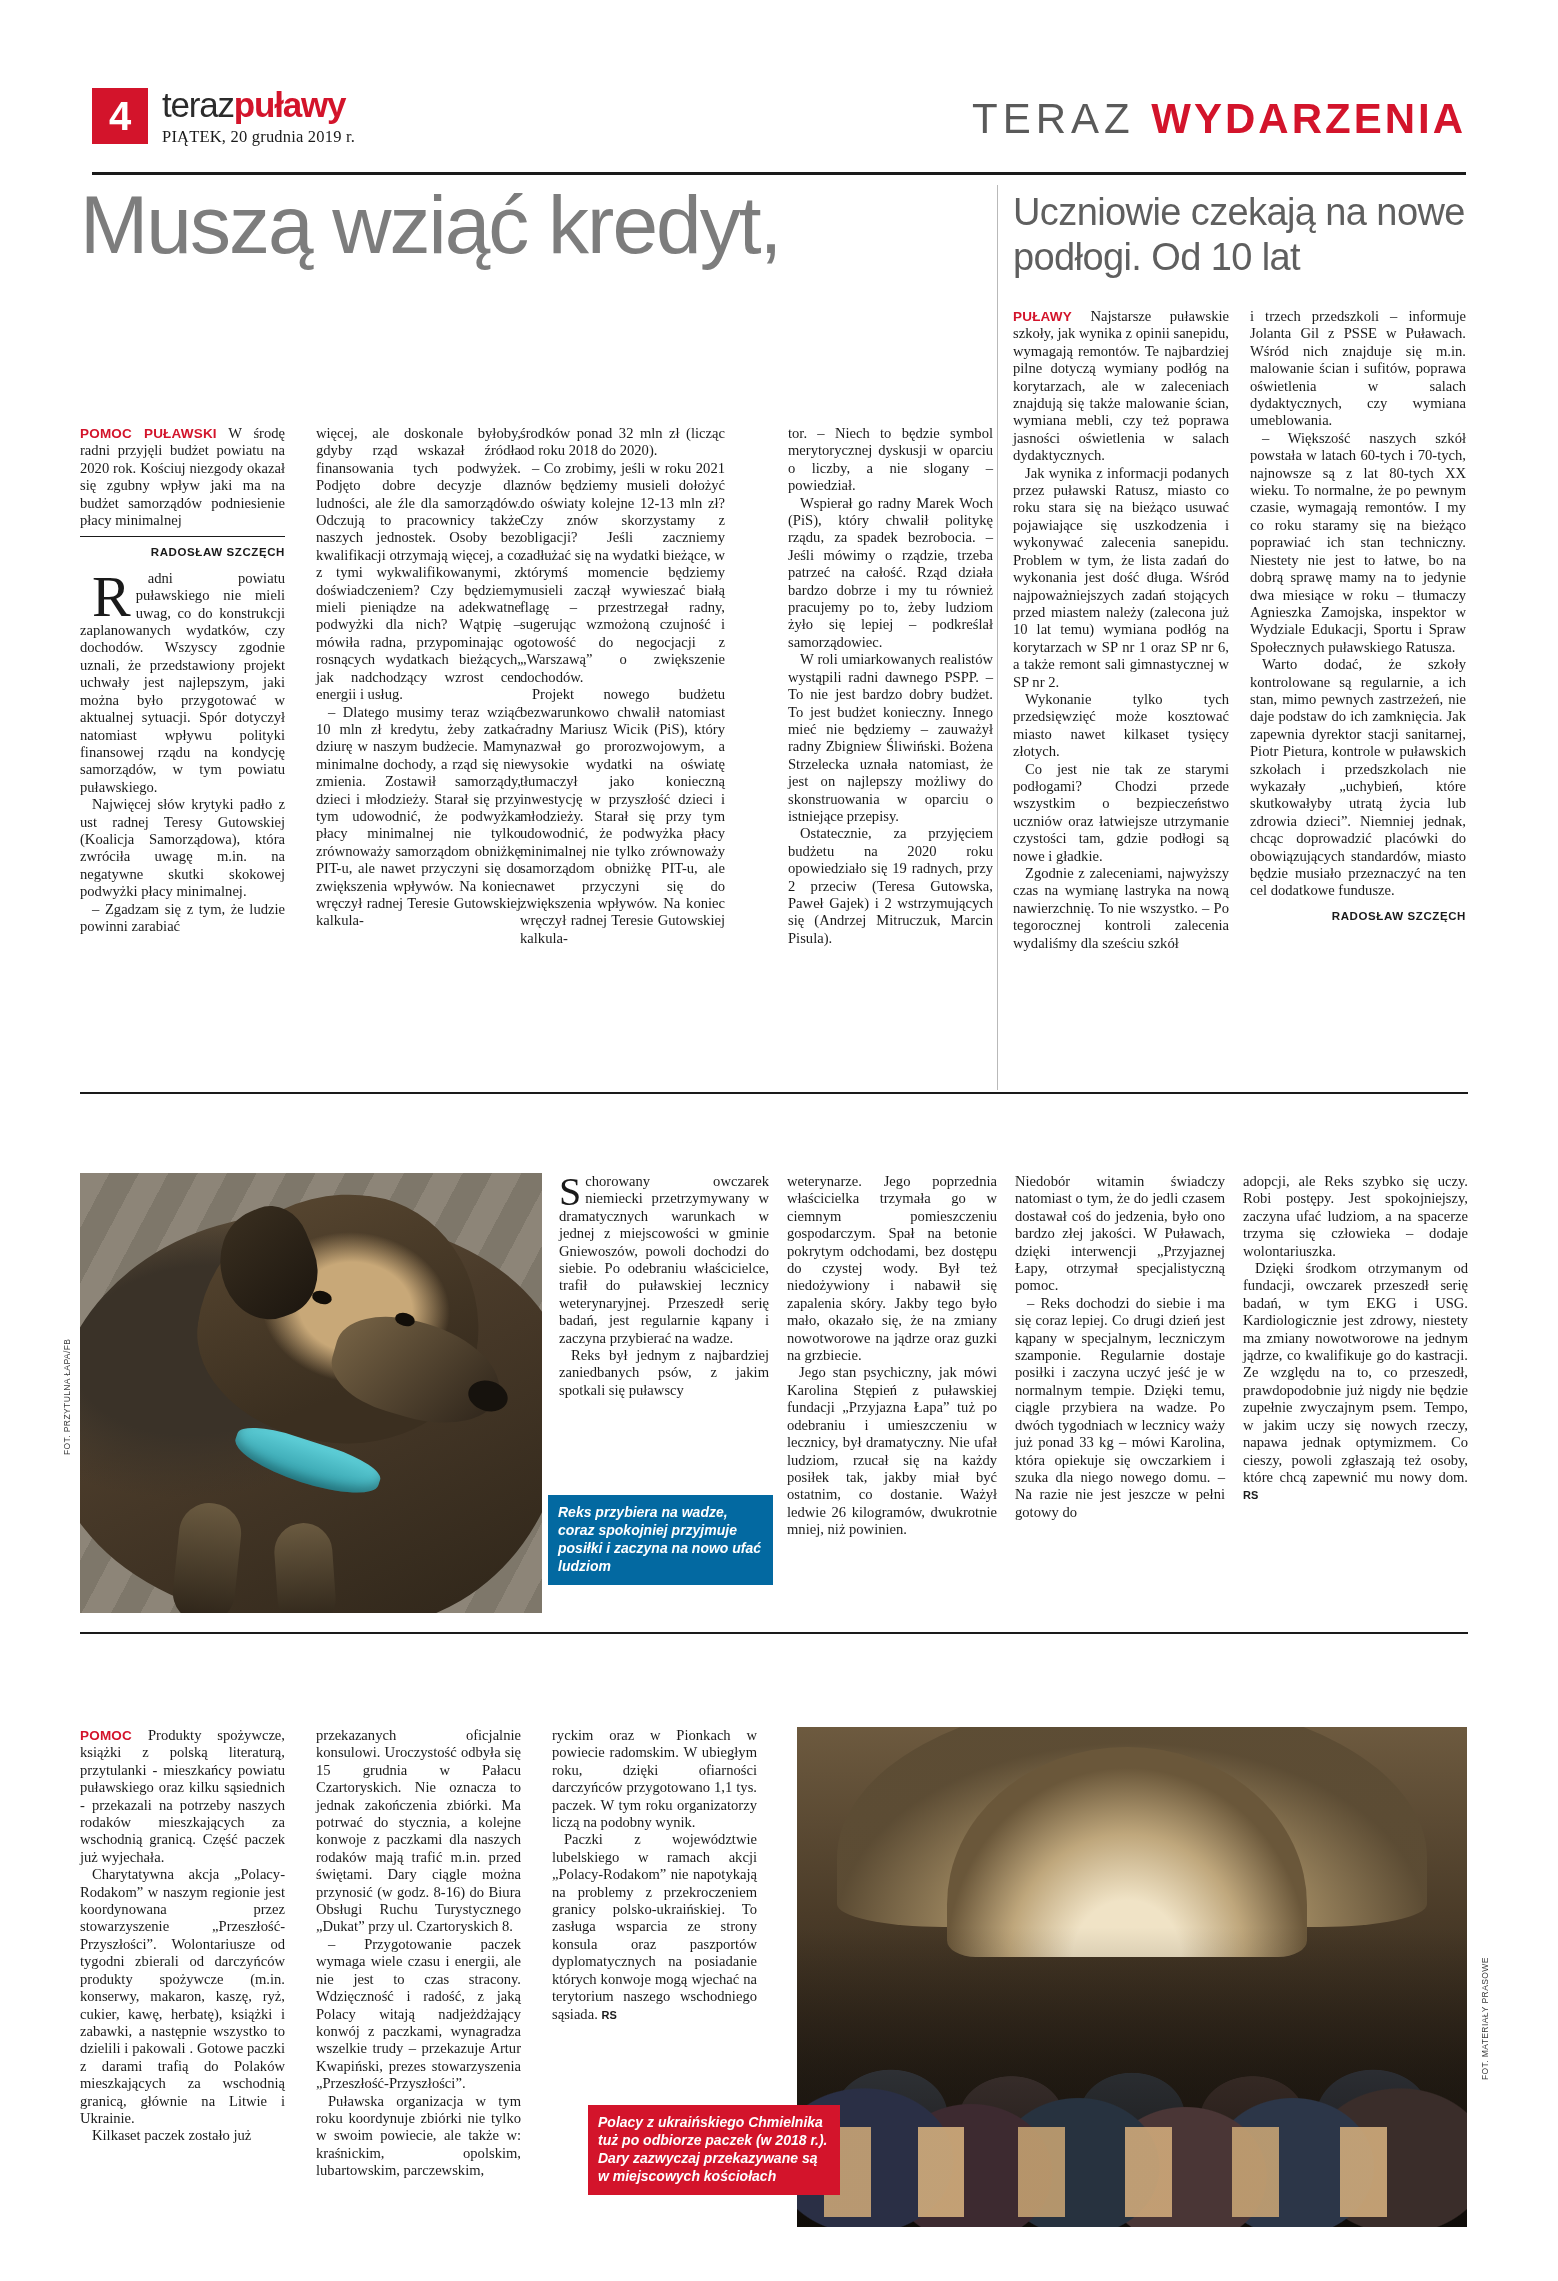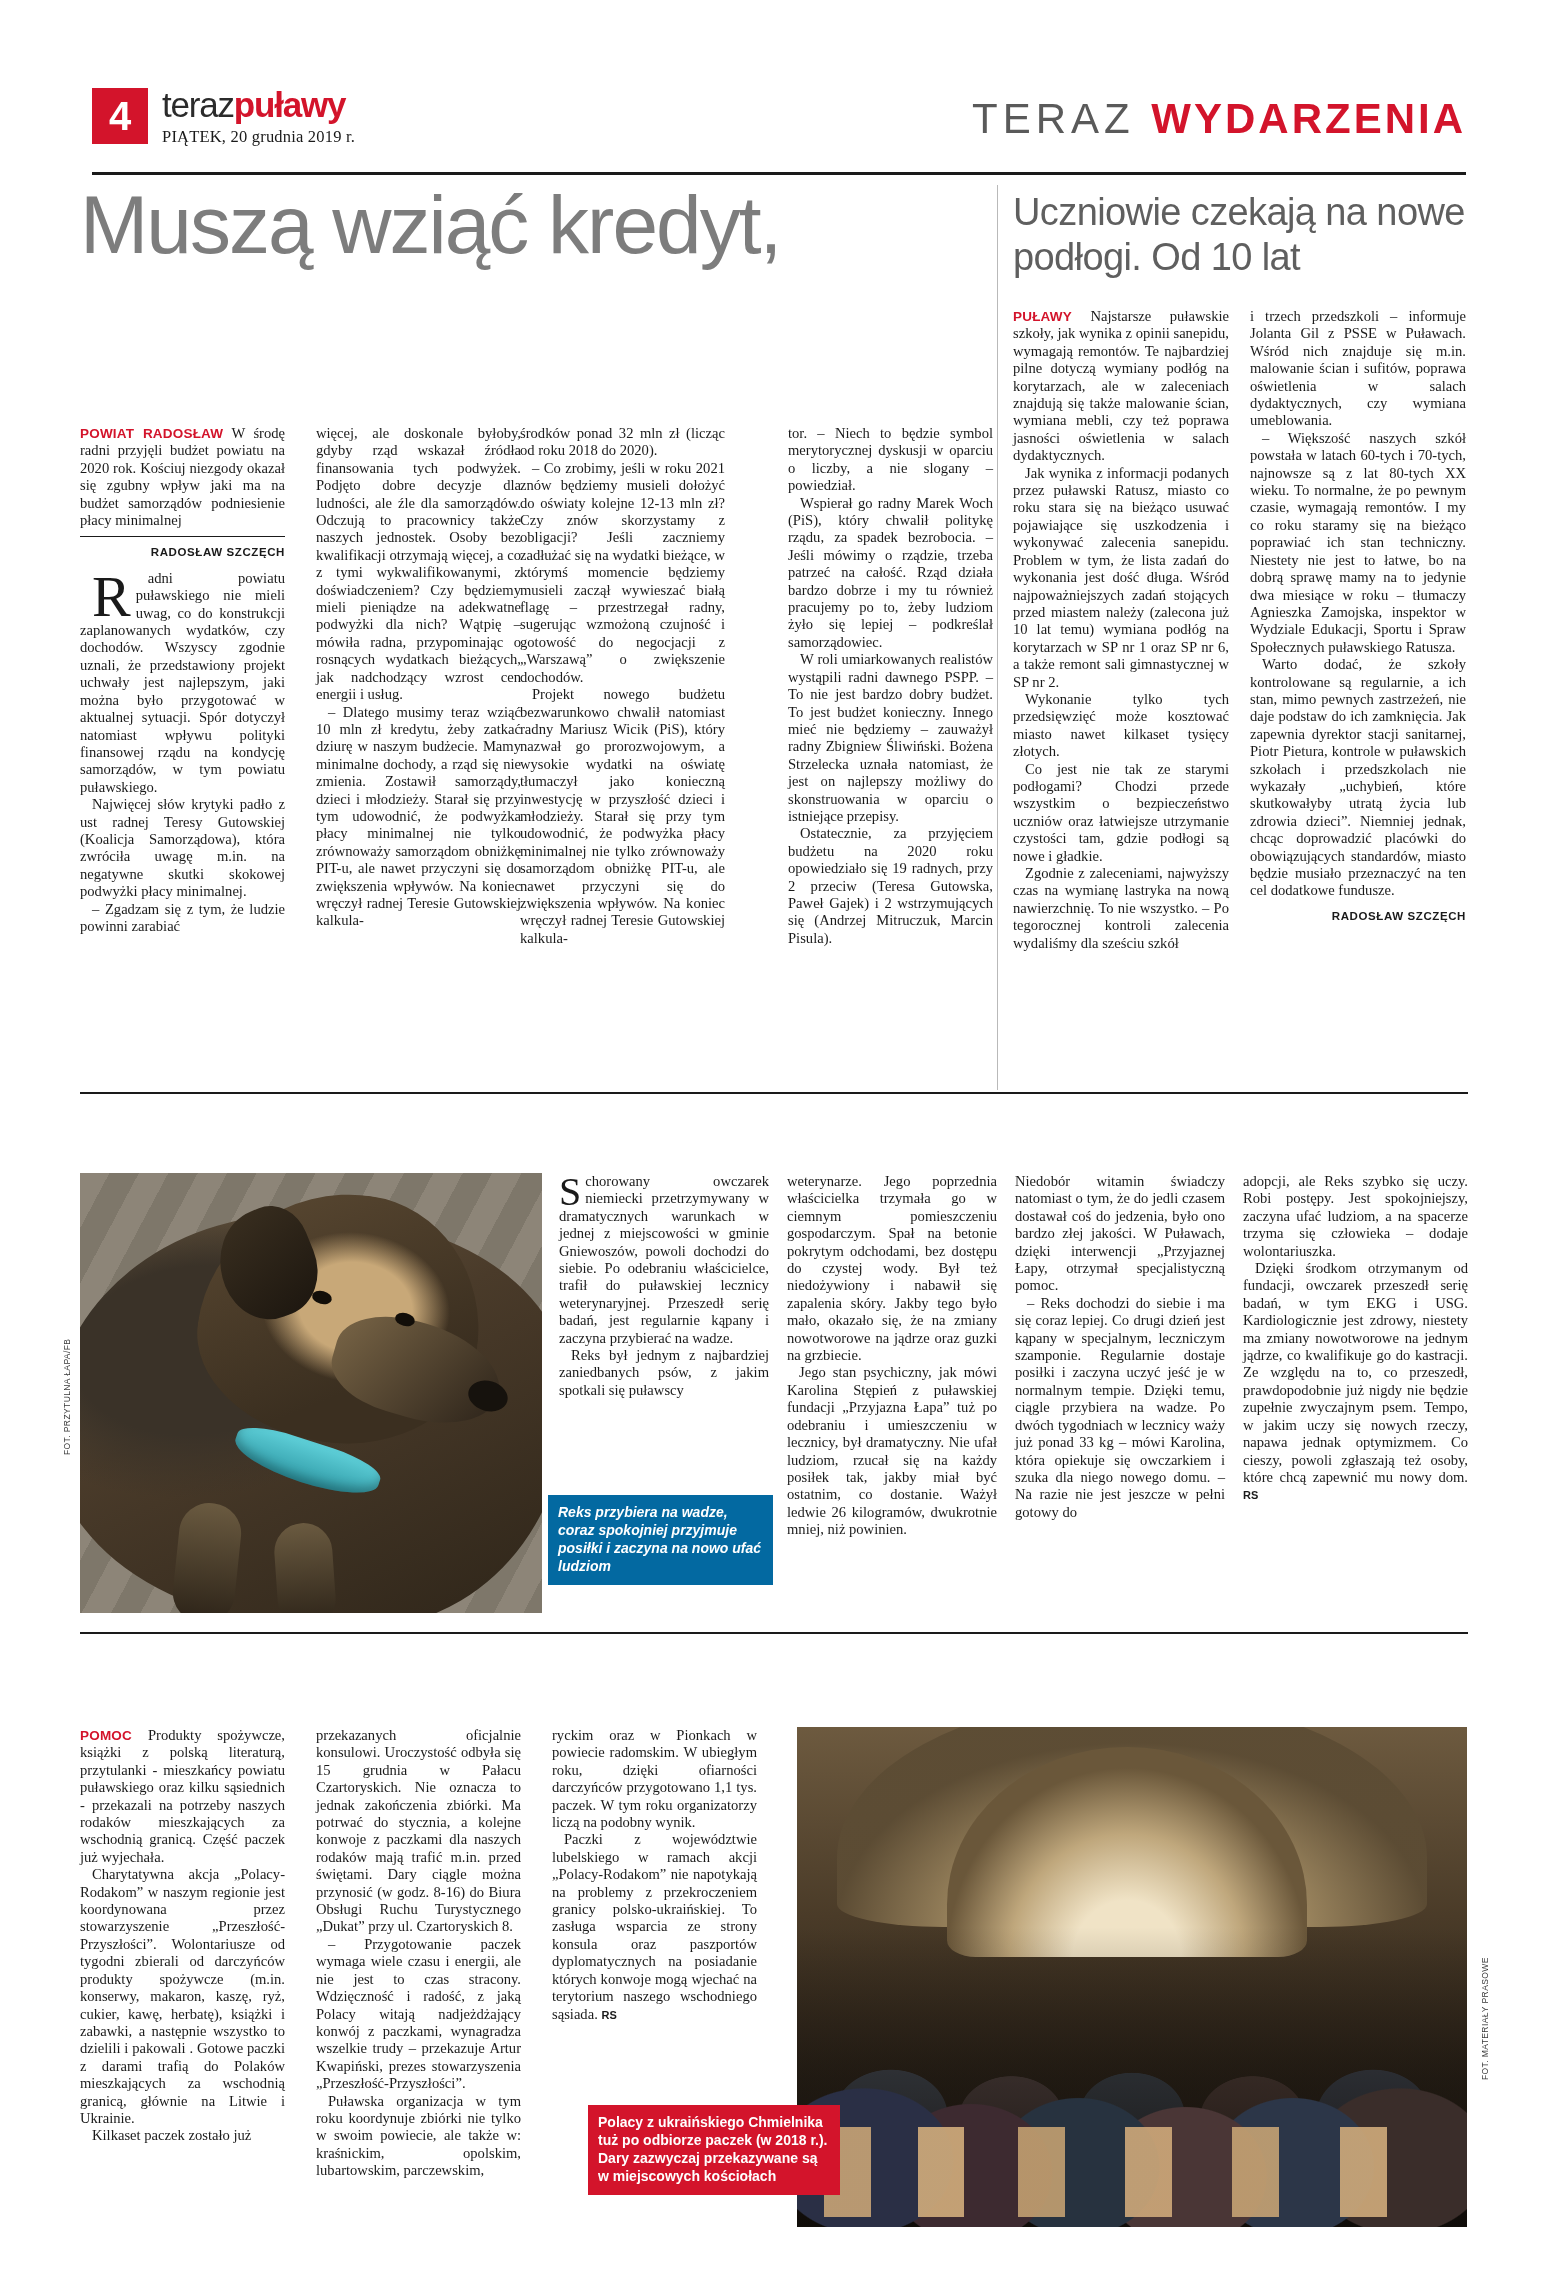--- a/index.html
+++ b/index.html
@@ -259,20 +259,21 @@
     overflow: hidden;
     background: #2a2118;
   }
   .caption-red2 {
     position: absolute;
     left: 588px; top: 2105px;
     width: 252px;
     background: #d3142b;
     color: #fff;
     font-family: "Liberation Sans", sans-serif;
+    font-style: italic;
     font-weight: bold;
     font-size: 14px;
     line-height: 18px;
     padding: 8px 10px 10px 10px;
   }
   .photo-credit-v2 {
     position: absolute;
     left: 1480px; top: 2080px;
     font-family: "Liberation Sans", sans-serif;
     font-size: 8.5px;
@@ -428,21 +429,21 @@
   <div class="rule-top"></div>
 
   <div class="headline-main">
     <div class="l1">Muszą wziąć kredyt,</div>
   </div>
 
   <div class="vrule-right"></div>
   <div class="headline-right">Uczniowie czekają na nowe podłogi. Od 10 lat</div>
 
   <div class="col" id="c1">
-    <p class="noind"><span class="lede-label">POWIAT RADOSŁAW</span><span> W środę radni przyjęli budżet powiatu na 2020 rok. Kościuj niezgody okazał się zgubny wpływ jaki ma na budżet samorządów podniesienie płacy minimalnej</span></p>
+    <p class="noind"><span class="lede-label">POMOC PUŁAWSKI</span><span> W środę radni przyjęli budżet powiatu na 2020 rok. Kościuj niezgody okazał się zgubny wpływ jaki ma na budżet samorządów podniesienie płacy minimalnej</span></p>
     <div class="byline-rule"></div>
     <div class="byline">RADOSŁAW SZCZĘCH</div>
     <p class="dropcap-p" style="margin-top:8px">Radni powiatu puławskiego nie mieli uwag, co do konstrukcji zaplanowanych wydatków, czy dochodów. Wszyscy zgodnie uznali, że przedstawiony projekt uchwały jest najlepszym, jaki można było przygotować w aktualnej sytuacji. Spór dotyczył natomiast wpływu polityki finansowej rządu na kondycję samorządów, w tym powiatu puławskiego.</p>
     <p>Najwięcej słów krytyki padło z ust radnej Teresy Gutowskiej (Koalicja Samorządowa), która zwróciła uwagę m.in. na negatywne skutki skokowej podwyżki płacy minimalnej.</p>
     <p>– Zgadzam się z tym, że ludzie powinni zarabiać</p>
   </div>
 
   <div class="col" id="c2">
     <p class="noind">więcej, ale doskonale byłoby, gdyby rząd wskazał źródła finansowania tych podwyżek. Podjęto dobre decyzje dla ludności, ale źle dla samorządów. Odczują to pracownicy także naszych jednostek. Osoby bez kwalifikacji otrzymają więcej, a co z tymi wykwalifikowanymi, z doświadczeniem? Czy będziemy mieli pieniądze na adekwatne podwyżki dla nich? Wątpię – mówiła radna, przypominając o rosnących wydatkach bieżących, jak nadchodzący wzrost cen energii i usług.</p>
     <p>– Dlatego musimy teraz wziąć 10 mln zł kredytu, żeby zatkać dziurę w naszym budżecie. Mamy minimalne dochody, a rząd się nie zmienia. Zostawił samorządy, dzieci i młodzieży. Starał się przy tym udowodnić, że podwyżka płacy minimalnej nie tylko zrównoważy samorządom obniżkę PIT-u, ale nawet przyczyni się do zwiększenia wpływów. Na koniec wręczył radnej Teresie Gutowskiej kalkula-</p>

